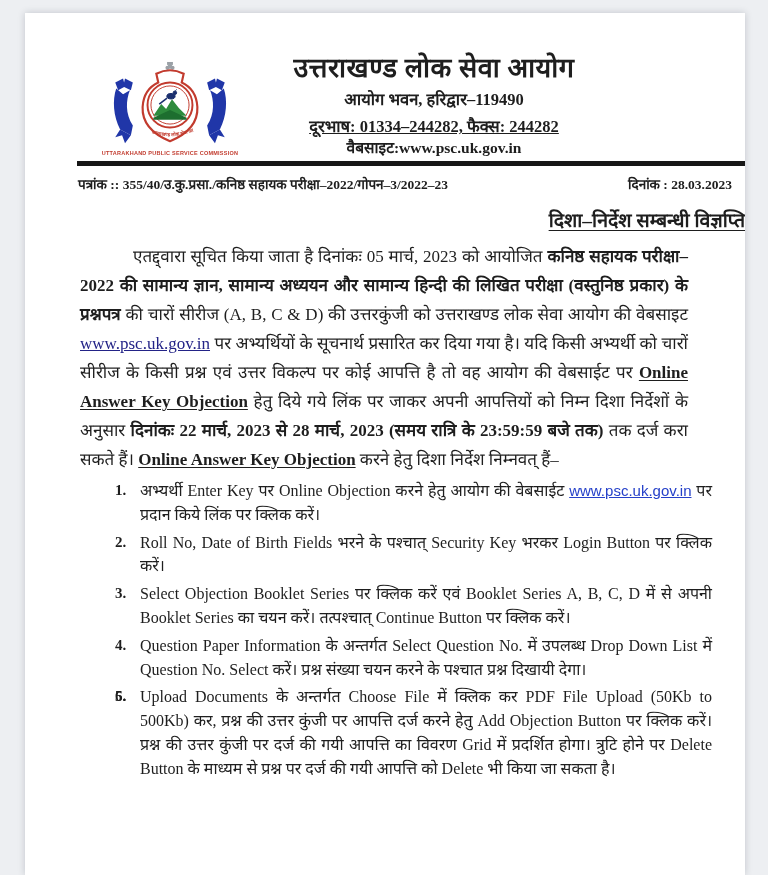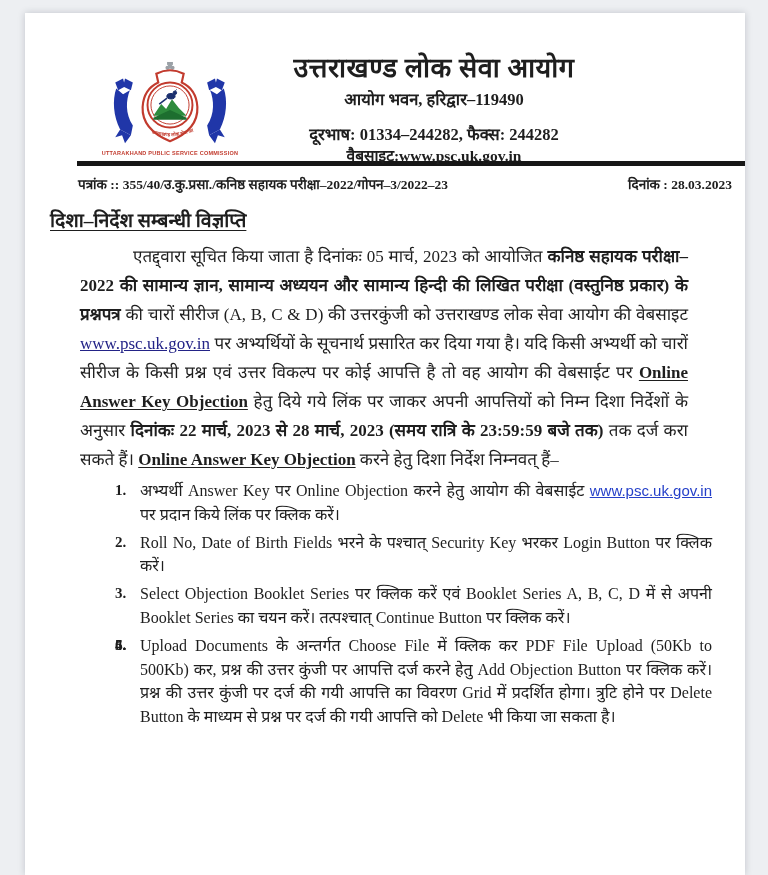--- a/index.html
+++ b/index.html
@@ -30,35 +30,35 @@
     font-family: "Liberation Sans", "DejaVu Sans", sans-serif;
     font-size: 5.5px; letter-spacing: .25px; color: #c23b2e;
     font-weight: bold; white-space: nowrap; margin-top: 1px;
   }
   .head-text {
     position: absolute; left: 180px; top: 40px; width: 458px;
     text-align: center; font-weight: bold; line-height: 1.18;
   }
   .org-name  { font-size: 27px; letter-spacing: .5px; }
   .addr-line { font-size: 16.5px; margin-top: 5px; }
-  .phone-line{ font-size: 16.5px; margin-top: 16px; }
+  .phone-line{ font-size: 16.5px; margin-top: 8px; text-decoration: underline; }
   .site-line { font-size: 15.5px; margin-top: 2px; }
   
   .rule {
     margin-left: 52px; width: calc(100% - 52px);
     height: 5px; background: #161616;
   }
   .refline {
     display: flex; justify-content: space-between;
     margin: 9px 13px 0 53px;
     font-size: 13.5px; font-weight: bold;
   }
   
   .doc-title {
-    margin-top: 13px; text-align: left;
+    margin-top: 13px; text-align: right;
     font-size: 19.5px; font-weight: bold;
     text-decoration: underline; text-underline-offset: 3px; padding-left: 25px;
   }
   
   .intro {
     margin: 9px 57px 0 55px;
     font-size: 17px; line-height: 29px;
     text-align: justify; text-indent: 53px;
   }
   .instructions {
@@ -153,21 +153,21 @@
   <div class="refline">
     <span>पत्रांक :: 355/40/उ.कु.प्रसा./कनिष्ठ सहायक परीक्षा–2022/गोपन–3/2022–23</span>
     <span>दिनांक : 28.03.2023</span>
   </div>
 
   <h1 class="doc-title">दिशा–निर्देश सम्बन्धी विज्ञप्ति</h1>
 
   <p class="intro"><span>एतद्द्वारा सूचित किया जाता है दिनांकः 05 मार्च, 2023 को आयोजित </span><span class="b">कनिष्ठ सहायक परीक्षा–2022 की सामान्य ज्ञान, सामान्य अध्ययन और सामान्य हिन्दी की लिखित परीक्षा (वस्तुनिष्ठ प्रकार) के प्रश्नपत्र</span><span> की चारों सीरीज (A, B, C &amp; D) की उत्तरकुंजी को उत्तराखण्ड लोक सेवा आयोग की वेबसाइट </span><span class="link-navy">www.psc.uk.gov.in</span><span> पर अभ्यर्थियों के सूचनार्थ प्रसारित कर दिया गया है। यदि किसी अभ्यर्थी को चारों सीरीज के किसी प्रश्न एवं उत्तर विकल्प पर कोई आपत्ति है तो वह आयोग की वेबसाईट पर </span><span class="b u">Online Answer Key Objection</span><span> हेतु दिये गये लिंक पर जाकर अपनी आपत्तियों को निम्न दिशा निर्देशों के अनुसार </span><span class="b">दिनांकः 22 मार्च, 2023 से 28 मार्च, 2023 (समय रात्रि के 23:59:59 बजे तक)</span><span> तक दर्ज करा सकते हैं। </span><span class="b u">Online Answer Key Objection</span><span> करने हेतु दिशा निर्देश निम्नवत् हैं–</span></p>
 
   <ol class="instructions">
-      <li><span class="num">1.</span><span>अभ्यर्थी Answer Key पर Online Objection करने हेतु आयोग की वेबसाईट </span><span class="link-blue">www.psc.uk.gov.in</span><span> पर प्रदान किये लिंक पर क्लिक करें।</span></li>
+      <li><span class="num">1.</span><span>अभ्यर्थी Enter Key पर Online Objection करने हेतु आयोग की वेबसाईट </span><span class="link-blue">www.psc.uk.gov.in</span><span> पर प्रदान किये लिंक पर क्लिक करें।</span></li>
       <li><span class="num">2.</span><span>Roll No, Date of Birth Fields भरने के पश्चात् Security Key भरकर Login Button पर क्लिक करें।</span></li>
       <li><span class="num">3.</span><span>Select Objection Booklet Series पर क्लिक करें एवं Booklet Series A, B, C, D में से अपनी Booklet Series का चयन करें। तत्पश्चात् Continue Button पर क्लिक करें।</span></li>
-      <li><span class="num">4.</span></li>
+      <li><span class="num">4.</span><span>Question Paper Information के अन्तर्गत Select Question No. में उपलब्ध Drop Down List में Question No. Select करें। प्रश्न संख्या चयन करने के पश्चात प्रश्न दिखायी देगा।</span></li>
       <li><span class="num">5.</span></li>
       <li><span class="num">6.</span><span>Upload Documents के अन्तर्गत Choose File में क्लिक कर PDF File Upload (50Kb to 500Kb) कर, प्रश्न की उत्तर कुंजी पर आपत्ति दर्ज करने हेतु Add Objection Button पर क्लिक करें। प्रश्न की उत्तर कुंजी पर दर्ज की गयी आपत्ति का विवरण Grid में प्रदर्शित होगा। त्रुटि होने पर Delete Button के माध्यम से प्रश्न पर दर्ज की गयी आपत्ति को Delete भी किया जा सकता है।</span></li>
     </ol>
 
 </div>
 
 </body></html>

